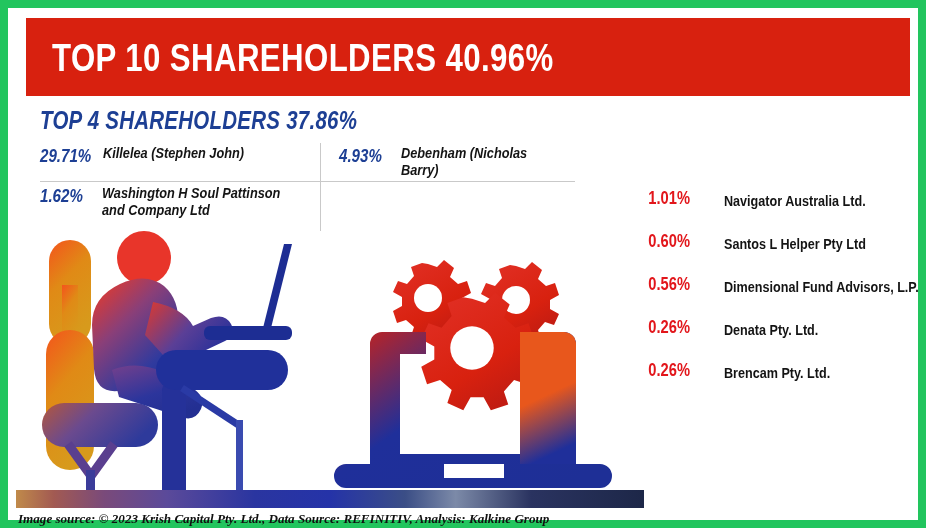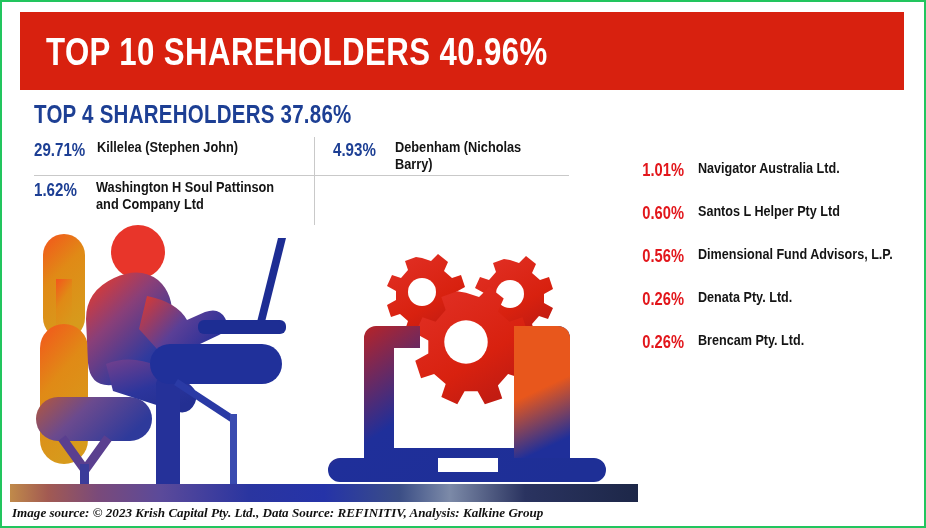--- a/index.html
+++ b/index.html
@@ -6,21 +6,21 @@
   body{
     width:926px;height:528px;
     background:#ffffff;
     font-family:"Liberation Sans", sans-serif;
     overflow:hidden;
   }
   #infographic{
     position:relative;
     width:926px;height:528px;
     box-sizing:border-box;
-    border:2px solid #22c55e;
+    border:8px solid #22c55e;
     background:#ffffff;
   }
 
   
   .banner{
     position:absolute;
     left:18px; top:10px;
     width:884px; height:78px;
     background:#d8210f;
     box-sizing:border-box;
@@ -38,20 +38,21 @@
     transform:translateY(-50%) scaleX(0.80);
     white-space:nowrap;
     line-height:1;
   }
 
   
   .top4{
     position:absolute;
     left:32px; top:98px;
     width:560px;
+    font-style:italic;
   }
   .top4-title{
     color:#1d3f94;
     font-weight:bold;
     font-size:25px;
     letter-spacing:0.3px;
     white-space:nowrap;
     transform:scaleX(0.82);
     transform-origin:left center;
     line-height:1.15;
@@ -111,22 +112,23 @@
   }
 
   
   .rlist{
     position:absolute;
     left:620px; top:158px;
     width:290px;
   }
   .rlist-row{
     display:flex;
-    align-items:flex-start;
+    align-items:flex-end;
     height:43px;
+    gap:20px;
   }
   .r-pct{
     flex:0 0 62px;
     text-align:right;
     color:#e2161b;
     font-weight:bold;
     font-size:17.5px;
     transform:scaleX(0.84);
     transform-origin:right center;
     white-space:nowrap;

